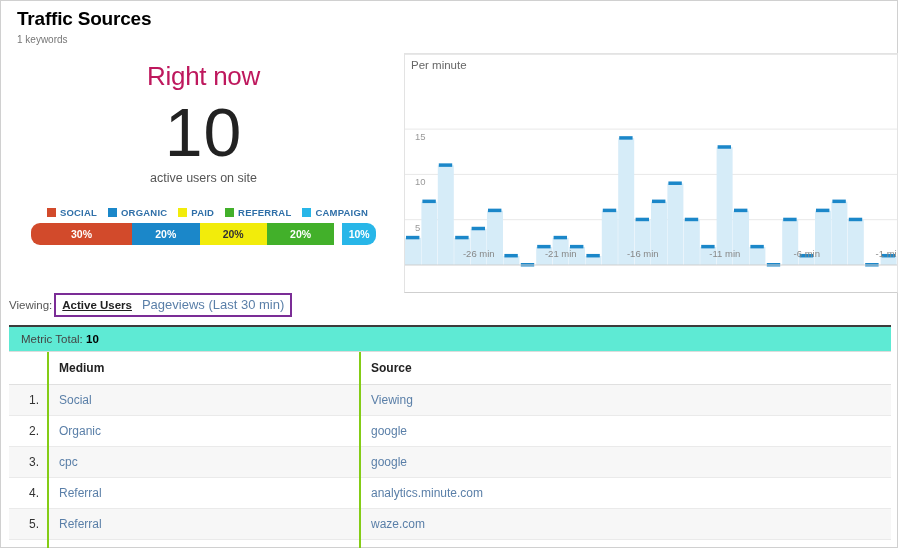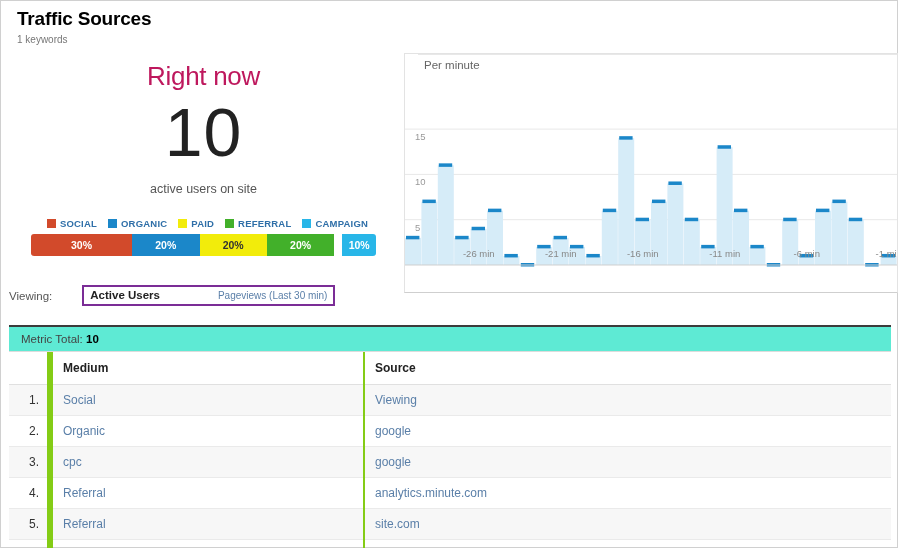--- a/index.html
+++ b/index.html
@@ -62,21 +62,21 @@
     font-size: 68px;
     line-height: 76px;
     color: #222;
     font-weight: 300;
     letter-spacing: 1px;
     margin-top: 2px;
   }
   .rn-label {
     font-size: 12.5px;
     color: #555;
-    margin-top: 12px;
+    margin-top: 1px;
   }
 
   .legend {
     margin-top: 22px;
     display: flex;
     justify-content: center;
     align-items: center;
     gap: 11px;
     padding-left: 8px;
   }
@@ -95,21 +95,21 @@
     font-weight: bold;
     color: #2f6fa8;
     letter-spacing: 0.2px;
   }
 
   .pctbar {
     margin: 5px auto 0 auto;
     display: flex;
     width: 345px;
     height: 22px;
-    border-radius: 3px;
+    border-radius: 9px;
     overflow: hidden;
   }
   .pctseg {
     display: flex;
     align-items: center;
     justify-content: center;
     font-size: 10.5px;
     font-weight: bold;
     height: 100%;
     box-sizing: border-box;
@@ -132,61 +132,59 @@
   .chart-title {
     font-size: 15px;
     color: #555;
     padding: 5px 0 4px 6px;
   }
   .chart-sub {
     font-size: 11.5px;
     color: #666;
     padding: 4px 0 0 6px;
     border-top: 1px solid #e8e8e8;
-    margin-left: 13px;
   }
   .plot {
     position: absolute;
     left: 0;
     top: 51px;
     right: 0;
     bottom: 0;
   }
   .plot svg { display: block; }
 
   
   .viewing {
     position: absolute;
     left: 8px;
-    top: 284px;
+    top: 292px;
     display: flex;
     align-items: center;
     font-size: 11.5px;
     color: #555;
-    gap: 28px;
   }
   .viewing-label { padding-right: 4px; }
   .tabbox {
     border: 2px solid #7b2d96;
     padding: 2px 6px 3px 6px;
     display: flex;
     align-items: center;
     gap: 10px;
     background: transparent;
     margin-left: -2px;
   }
   .tab-active {
     font-size: 11.5px;
     font-weight: bold;
     color: #222;
+    text-decoration: underline;
   }
   .tab-inactive {
-    font-size: 10px;
+    font-size: 13px;
     color: #5a7fa8;
-    margin-left: 48px;
   }
 
   
   .table-wrap {
     position: absolute;
     left: 8px;
     top: 324px;
     width: 882px;
     border-top: 2px solid #3b3b3b;
     box-sizing: border-box;
@@ -213,21 +211,21 @@
     background: #fff;
     border-bottom: 1px solid #e0e0e0;
   }
   table.data td {
     font-size: 12px;
     padding: 8px 0 8px 0;
     border-bottom: 1px solid #eaeaea;
     color: #5a7fa8;
   }
   .col-idx  { width: 30px; text-align: right; padding-right: 8px !important; color:#333 !important; }
-  .col-med  { width: 300px; padding-left: 10px !important; border-left: 6px solid #84cc16; }
+  .col-med  { width: 300px; padding-left: 10px !important; border-left: 2px solid #84cc16; }
   .col-src  { padding-left: 10px !important; border-left: 2px solid #84cc16; }
   tr.alt td { background: #f7f7f7; }
   th.col-idx { border-bottom: 1px solid #e0e0e0; }
 </style>
 </head>
 <body>
 
 <div class="page">
 
   <div class="header">
@@ -387,21 +385,21 @@
             <td class="col-src">google</td>
           </tr>
           <tr>
             <td class="col-idx">4.</td>
             <td class="col-med">Referral</td>
             <td class="col-src">analytics.minute.com</td>
           </tr>
           <tr class="alt">
             <td class="col-idx">5.</td>
             <td class="col-med">Referral</td>
-            <td class="col-src">site.com</td>
+            <td class="col-src">waze.com</td>
           </tr>
           <tr>
             <td class="col-idx">6.</td>
             <td class="col-med">affiliate</td>
             <td class="col-src">Partners</td>
           </tr>
         </tbody>
     </table>
   </div>
 

